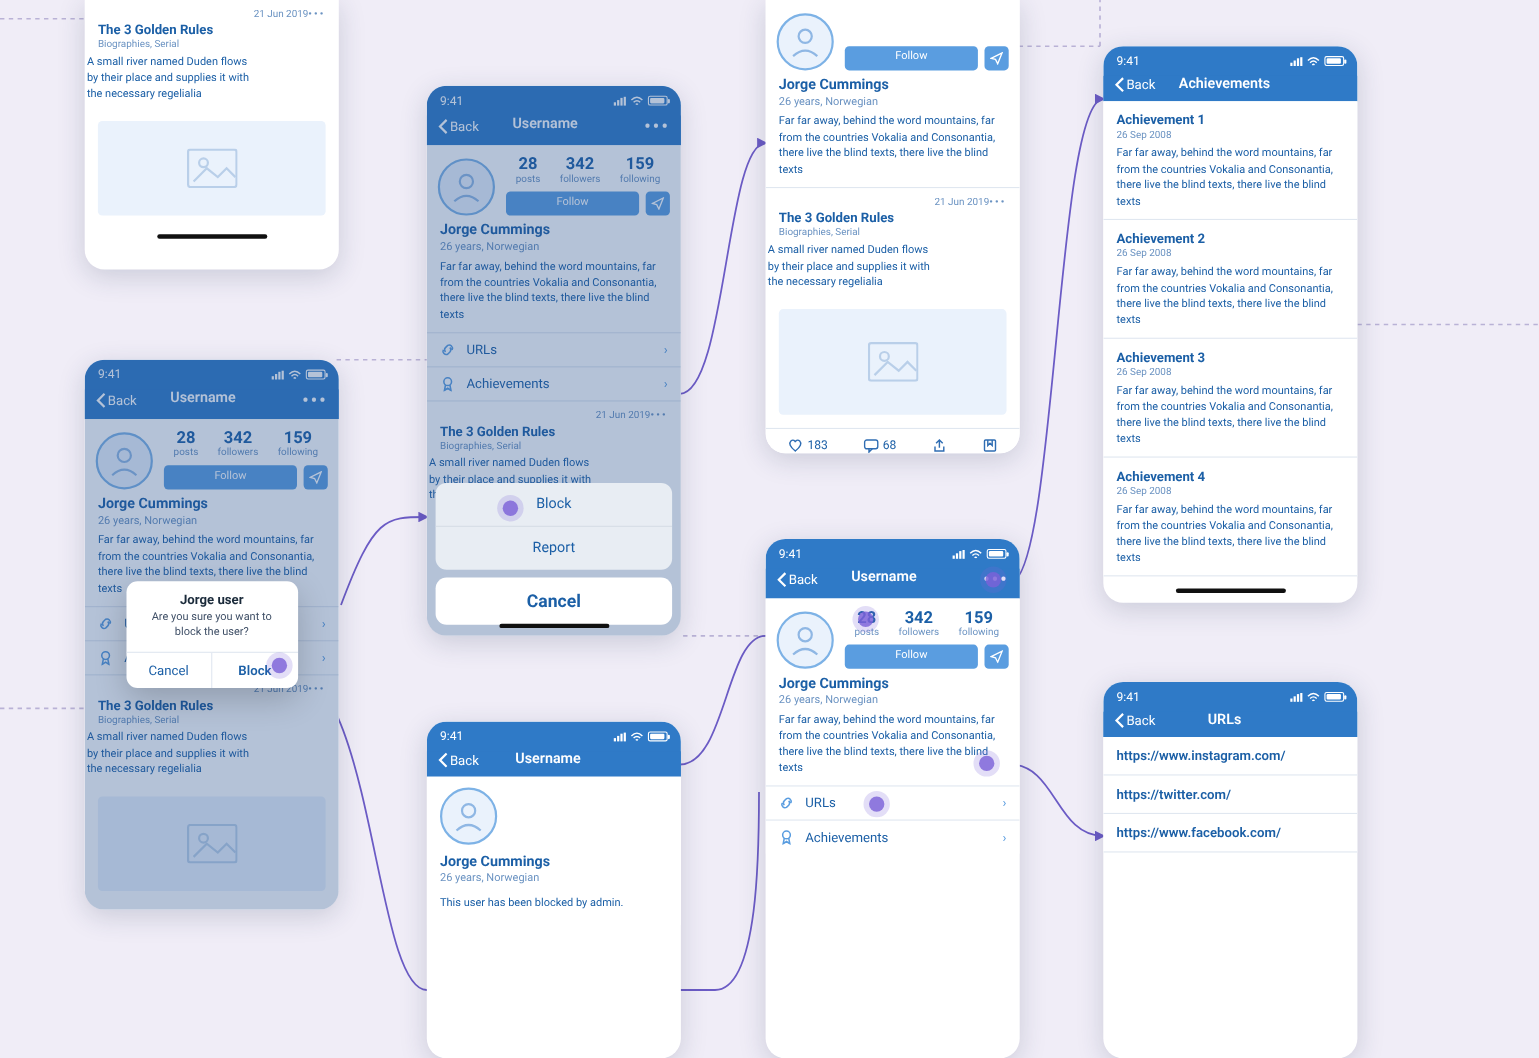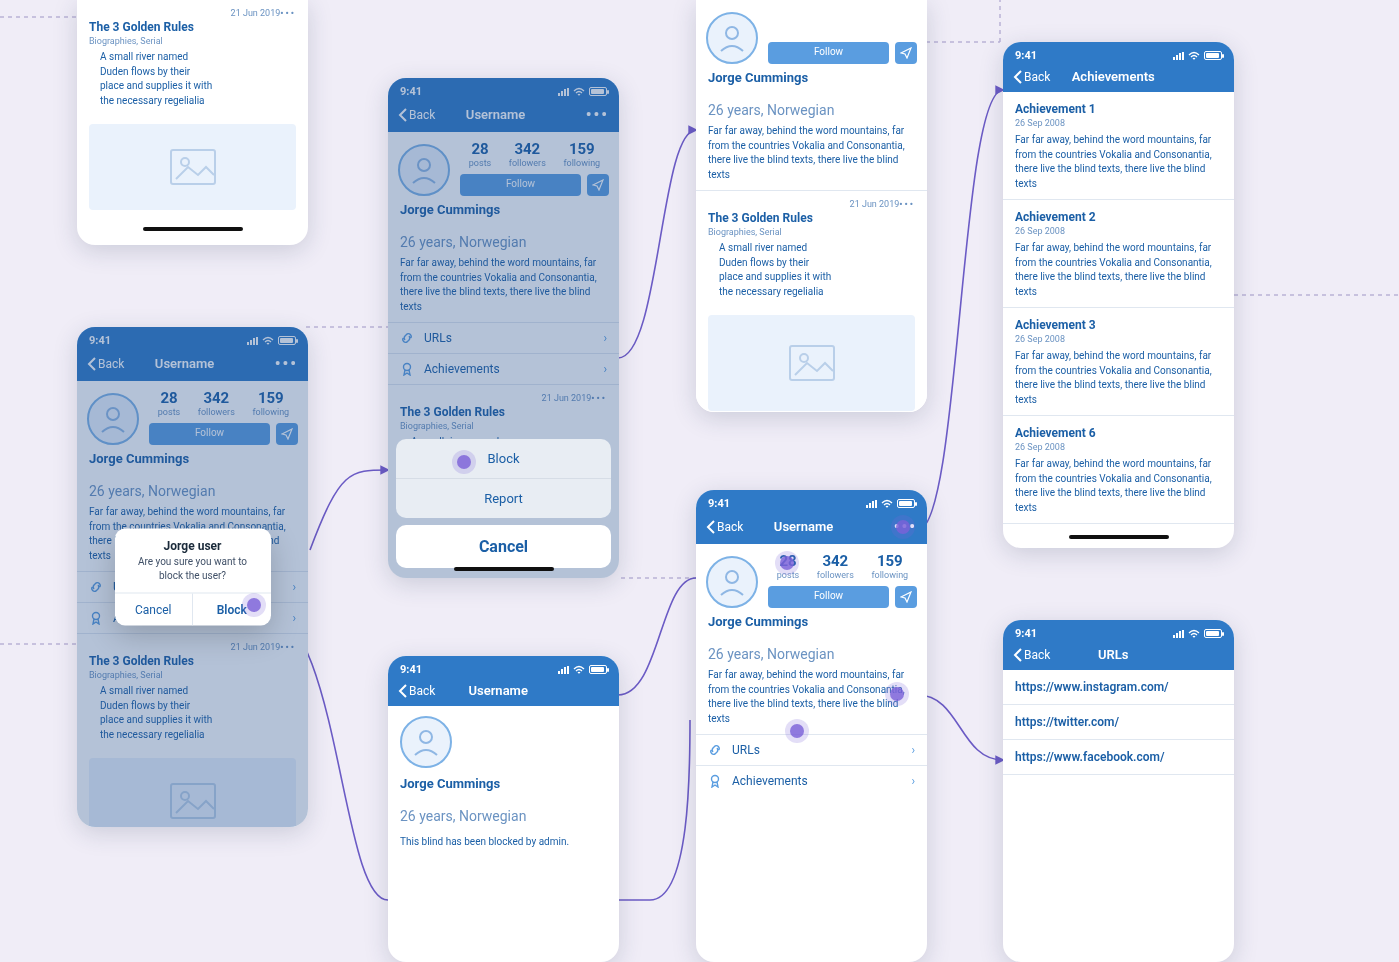--- a/index.html
+++ b/index.html
@@ -17,57 +17,57 @@
     --dot:#7c62d9;
     --home:#101010;
   }
   *{box-sizing:border-box}
   body{margin:0;background:var(--bg);font-family:-apple-system,Segoe UI,Roboto,Helvetica,Arial,sans-serif;color:var(--blue-text);width:1399px;height:962px;position:relative;overflow:hidden}
   svg.connectors{position:absolute;inset:0;pointer-events:none}
 
   .phone{position:absolute;width:231px;border-radius:18px;background:var(--card);box-shadow:0 6px 24px rgba(40,55,90,.18);overflow:hidden}
   .phone.partial{border-radius:0 0 18px 18px}
 
-  .statusbar{height:27px;display:flex;align-items:center;justify-content:space-between;padding:0 12px;font-size:11px;font-weight:700;color:#fff}
+  .statusbar{height:27px;display:flex;align-items:center;justify-content:space-between;padding:0 12px;font-size:11px;font-weight:400;color:#fff}
   .statusbar.light{color:#fff}
   .statusbar .right{display:flex;gap:4px;align-items:center}
 
-  .navbar{background:var(--blue);color:#fff;padding:0 10px 8px;display:flex;align-items:center;justify-content:space-between}
+  .navbar{background:var(--blue);color:#fff;padding:0 10px 8px;display:flex;justify-content:space-between}
   .navbar.embedded{padding-top:0}
   .navbar .back{display:flex;align-items:center;gap:2px;font-size:12px}
   .navbar .title{flex:1;text-align:center;font-size:13px;font-weight:600;margin-left:-30px}
   .navbar .more{letter-spacing:2px;font-weight:700}
 
   .stats-row{display:flex;align-items:flex-end;padding:8px 10px 6px;gap:10px}
   .avatar-lg{width:52px;height:52px;border-radius:50%;border:2px solid var(--pill-light);background:#eaf2fc;display:flex;align-items:center;justify-content:center;flex:0 0 auto;margin-top:4px}
   .avatar-lg svg{display:block}
   .stats{flex:1;display:flex;flex-direction:column;gap:6px}
   .stat-cells{display:flex;justify-content:space-around}
   .stat{ text-align:center}
   .stat .n{font-size:15px;font-weight:700;color:var(--blue-text)}
   .stat .l{font-size:9px;color:var(--muted)}
   .follow-row{display:flex;gap:6px}
   .btn-follow{flex:1;background:var(--pill);border-radius:4px;color:#fff;font-size:10px;text-align:center;padding:4px 0}
   .btn-share{width:22px;height:22px;border-radius:4px;background:var(--pill);display:flex;align-items:center;justify-content:center;color:#fff;font-size:12px}
 
   .bio{padding:0 12px 8px}
   .bio .name{font-size:13px;font-weight:700;color:var(--blue-text)}
-  .bio .sub{font-size:14px;color:var(--muted);margin-top:17px}
+  .bio .sub{font-size:10px;color:var(--muted);margin-top:2px}
   .bio .desc{font-size:10px;color:var(--blue-text);margin-top:6px;line-height:1.45}
 
   .row{display:flex;align-items:center;padding:8px 12px;border-top:1px solid var(--hair);font-size:12px;color:var(--blue-text)}
   .row .ico{width:18px;display:flex;align-items:center;color:var(--pill)}
   .row .lbl{flex:1;margin-left:6px}
   .row .chev{color:var(--pill)}
 
   .post-meta{padding:8px 12px 0;font-size:9px;color:var(--muted);display:flex;justify-content:flex-end;align-items:center;border-top:1px solid var(--hair)}
   .post-meta .dots{letter-spacing:2px;font-weight:700;color:var(--muted)}
   .post-title{padding:0 12px;font-size:12px;font-weight:700;color:var(--blue-text);margin-top:2px}
   .post-sub{padding:0 12px;font-size:9px;color:var(--muted);margin-top:2px}
-  .post-body{padding:4px 23px 8px;font-size:10px;color:var(--blue-text);line-height:1.45;max-width:160px}
+  .post-body{padding:4px 2px 8px;font-size:10px;color:var(--blue-text);line-height:1.45;max-width:160px}
   .image-ph{margin:8px 12px 12px;height:86px;background:#eaf2fc;border-radius:4px;display:flex;align-items:center;justify-content:center;color:#b9cfe9}
   .image-ph svg{display:block}
 
   .actionbar{display:flex;justify-content:space-around;align-items:center;padding:8px 4px;border-top:1px solid var(--hair);color:var(--blue-text);font-size:11px}
   .actionbar .cell{display:flex;align-items:center;gap:4px}
 
   .home-ind{height:14px;display:flex;align-items:center;justify-content:center}
   .home-ind::after{content:"";width:100px;height:4px;border-radius:3px;background:var(--home)}
 
   .overlay{position:absolute;inset:0;background:var(--overlay)}
@@ -408,21 +408,21 @@
           <svg width="30" height="30">
             <circle cx="15" cy="10" r="6" fill="none" stroke="#8fb7e4" stroke-width="2"></circle>
             <path d="M4 28 Q15 18 26 28" fill="none" stroke="#8fb7e4" stroke-width="2"></path>
           </svg>
         </div>
     </div>
     <div class="bio" style="padding-top:8px">
       <div class="name">Jorge Cummings</div>
       <div class="sub">26 years, Norwegian</div>
     </div>
-    <div class="blocked-msg">This blind has been blocked by admin.</div>
+    <div class="blocked-msg">This user has been blocked by admin.</div>
   </div>
 </div>
 
 <div class="phone partial" style="left:696px;top:0;height:412px">
   <div class="scrn-body">
     <div class="stats-row">
       <div class="avatar-lg">
           <svg width="30" height="30">
             <circle cx="15" cy="10" r="6" fill="none" stroke="#8fb7e4" stroke-width="2"></circle>
             <path d="M4 28 Q15 18 26 28" fill="none" stroke="#8fb7e4" stroke-width="2"></path>
@@ -618,21 +618,21 @@
         <div class="t">Achievement 2</div>
         <div class="d">26 Sep 2008</div>
         <div class="b">Far far away, behind the word mountains, far from the countries Vokalia and Consonantia, there live the blind texts, there live the blind texts</div>
       </div>
     <div class="ach-item">
         <div class="t">Achievement 3</div>
         <div class="d">26 Sep 2008</div>
         <div class="b">Far far away, behind the word mountains, far from the countries Vokalia and Consonantia, there live the blind texts, there live the blind texts</div>
       </div>
     <div class="ach-item">
-        <div class="t">Achievement 6</div>
+        <div class="t">Achievement 4</div>
         <div class="d">26 Sep 2008</div>
         <div class="b">Far far away, behind the word mountains, far from the countries Vokalia and Consonantia, there live the blind texts, there live the blind texts</div>
       </div>
   </div>
   <div style="position:absolute;bottom:4px;left:0;right:0" class="home-ind"></div>
 </div>
 
 <div class="phone" style="left:1003px;top:620px;height:342px">
   <div class="hdr-blue">
     <div class="statusbar light">

